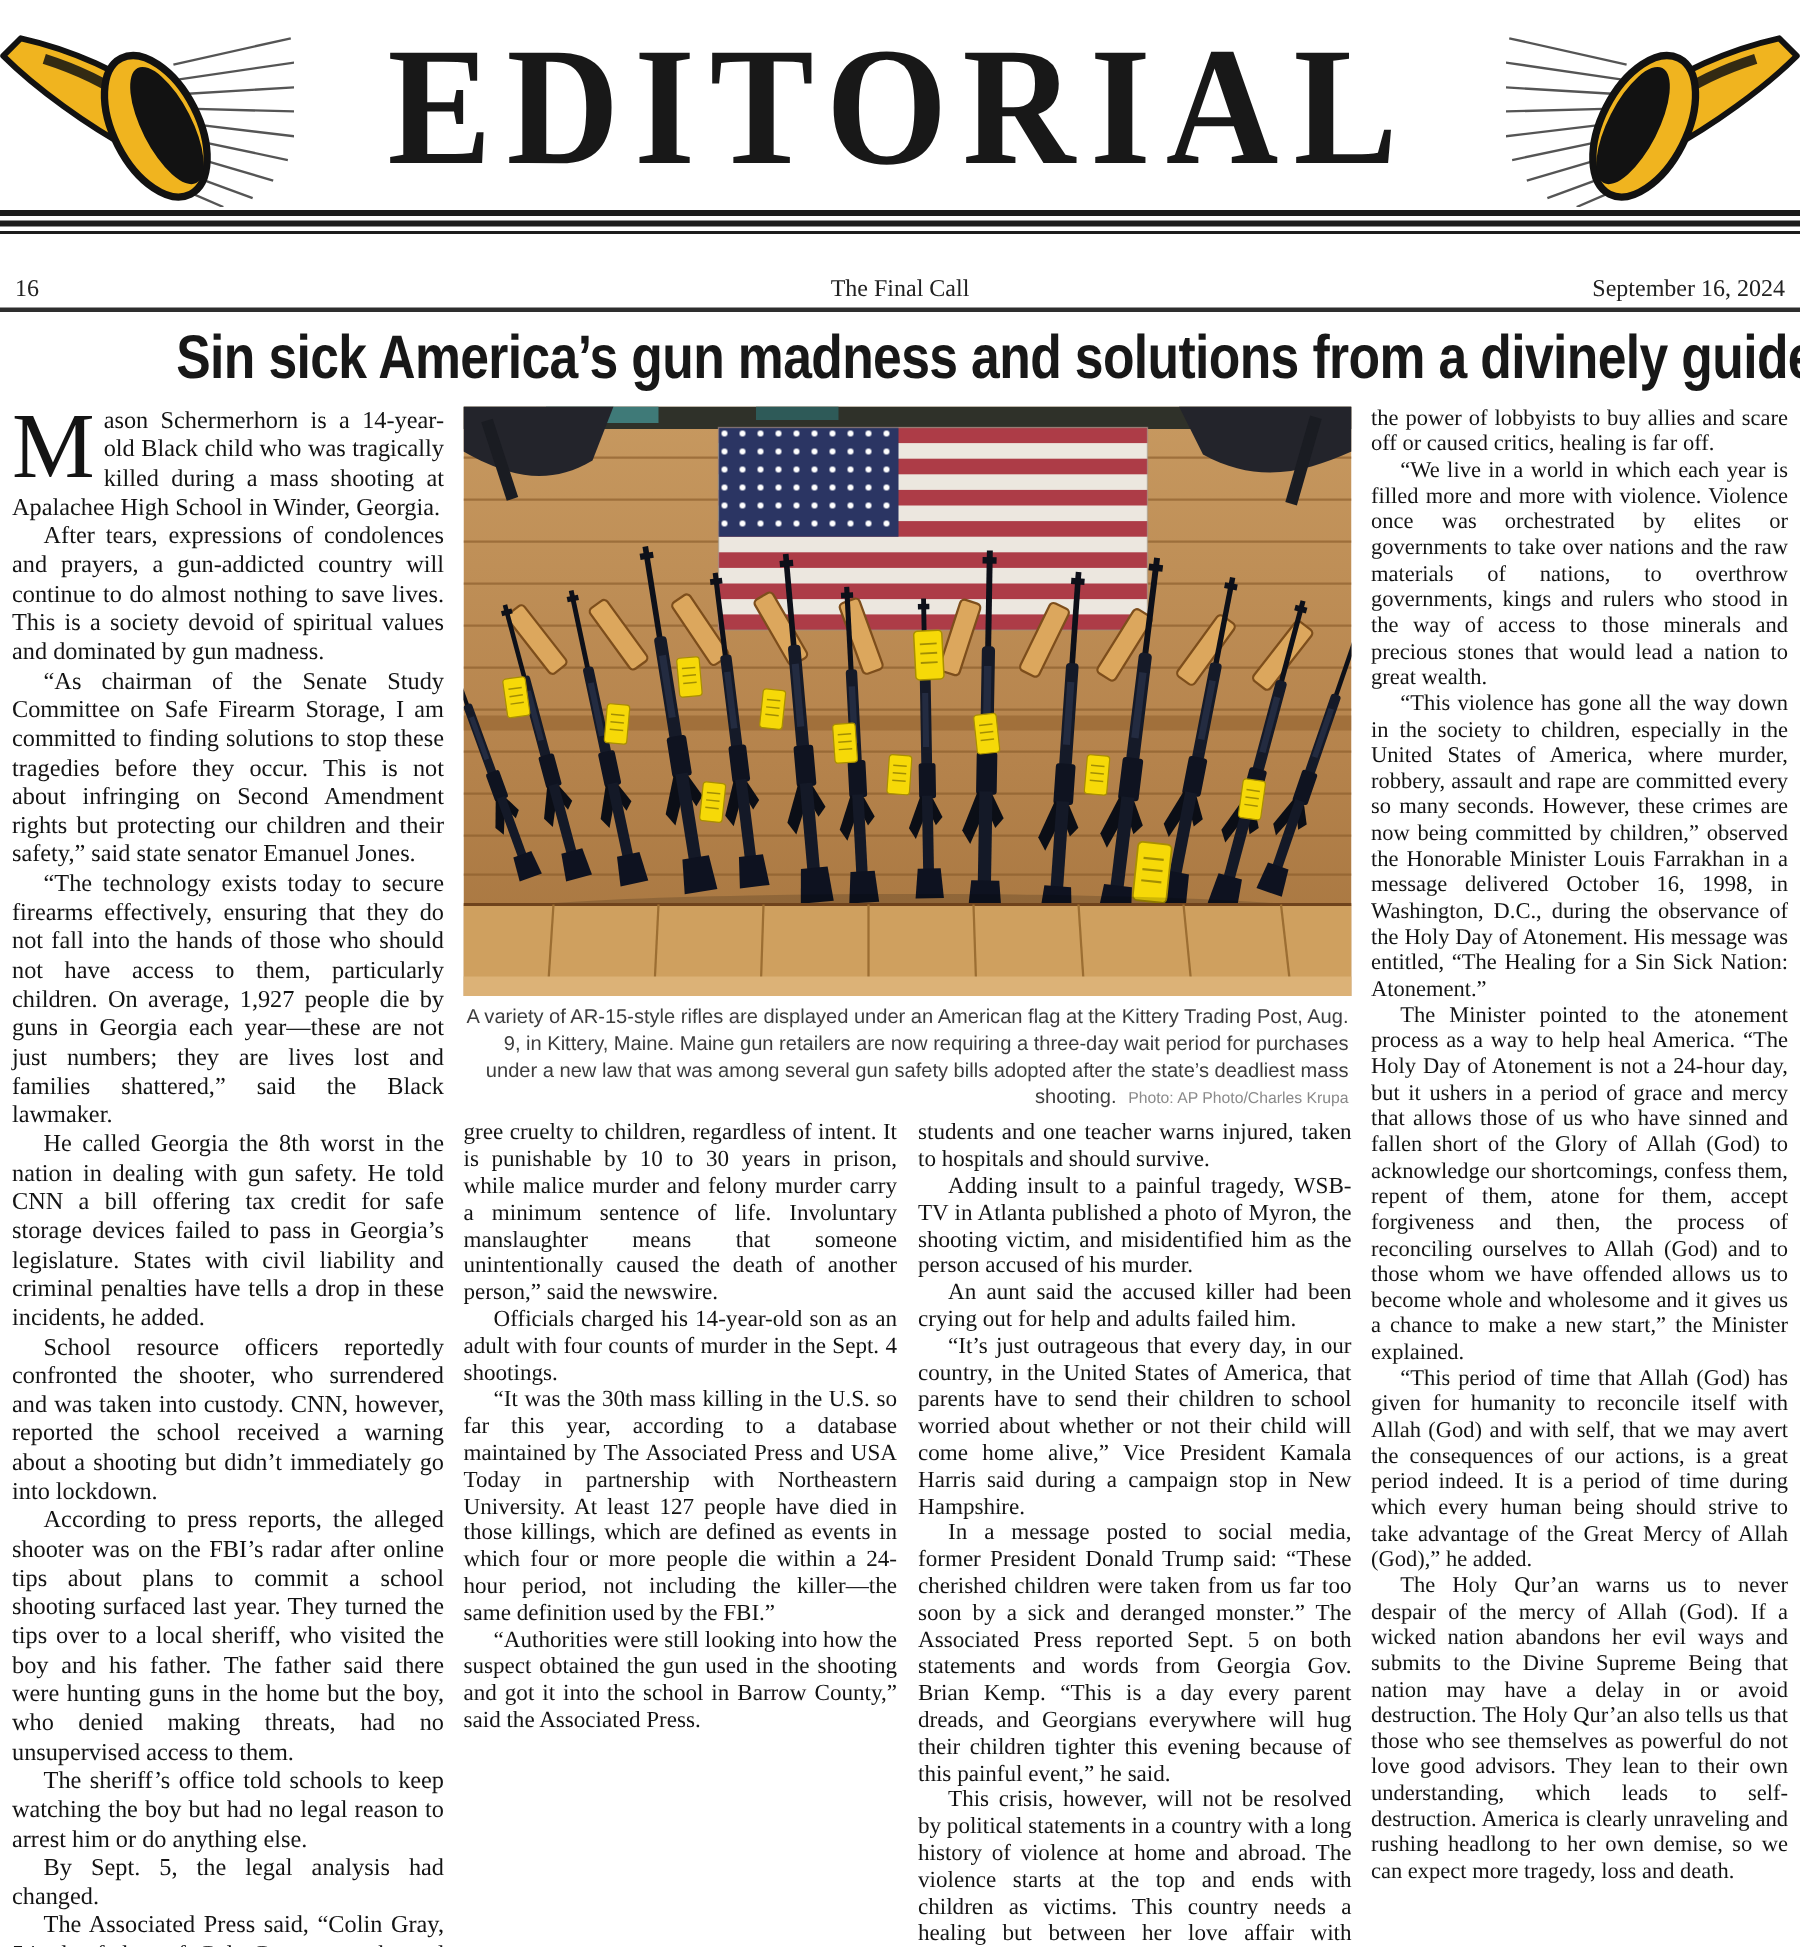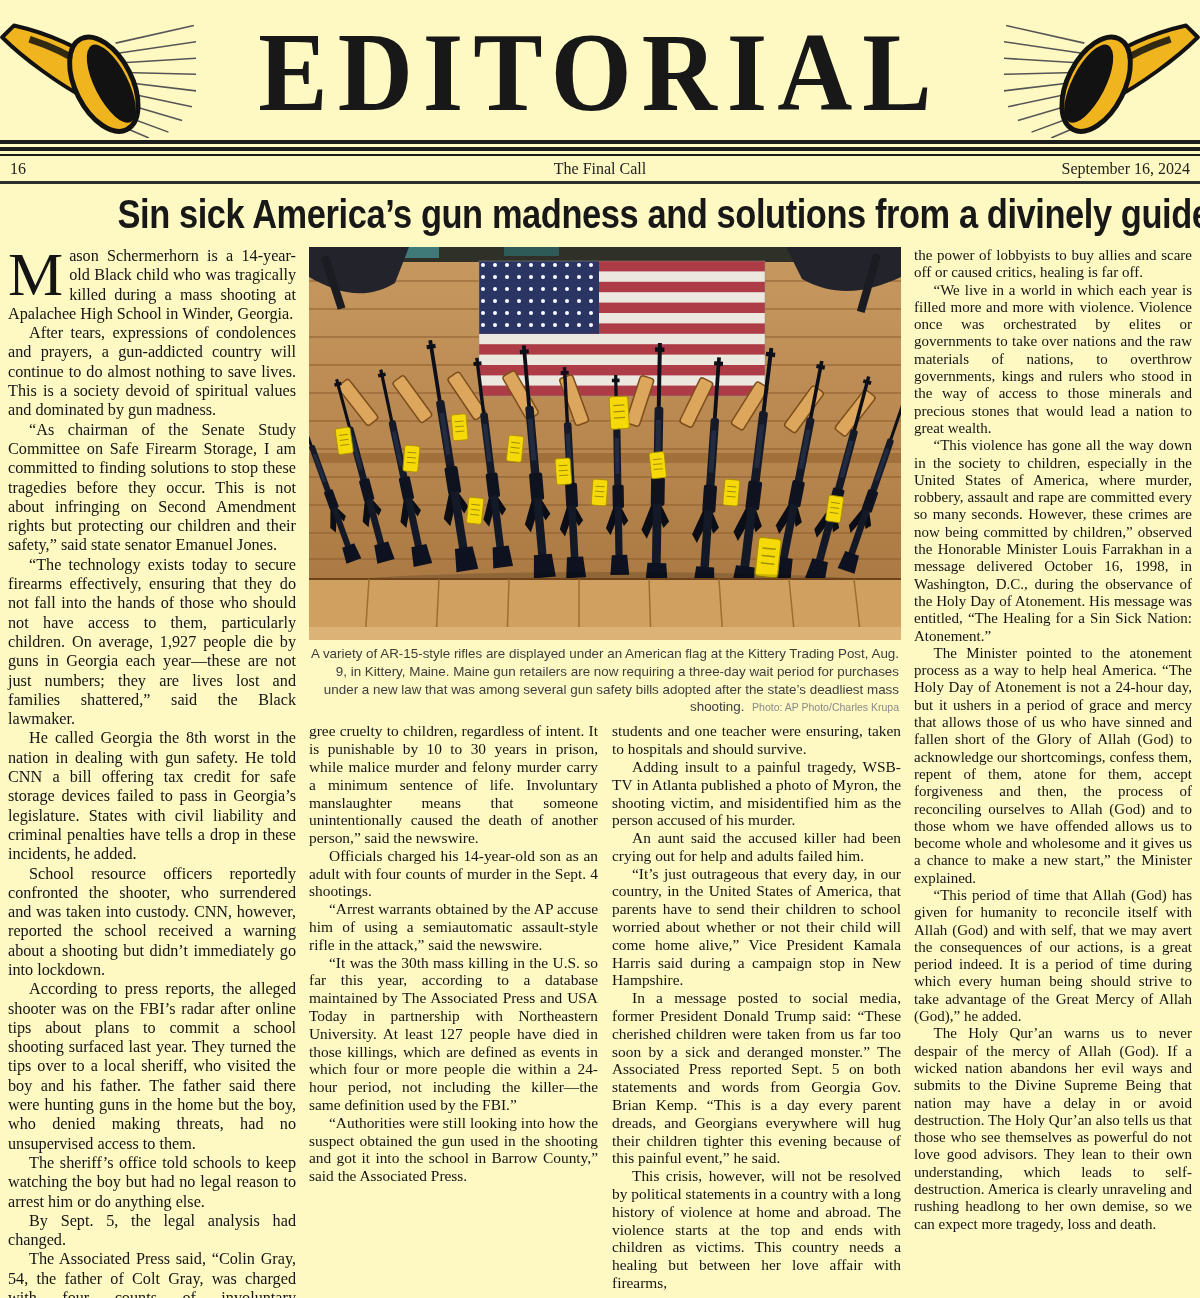--- a/index.html
+++ b/index.html
@@ -1,35 +1,35 @@
 <!DOCTYPE html>
 <html><head>
 <meta charset="utf-8">
 <style>
   html,body{margin:0;padding:0;background:#e8e8e8;}
-  .page{width:1200px;height:1298px;overflow:hidden;background:#fef9c3;position:relative;
+  .page{width:1200px;height:1298px;overflow:hidden;background:#ffffff;position:relative;
         font-family:"Liberation Serif",serif;color:#141414;}
 
   
   .masthead{display:flex;align-items:center;justify-content:space-between;height:138px;padding:2px 0 0 0;}
   .horn{flex:0 0 auto;}
   .masthead-title{flex:1 1 auto;text-align:center;margin:0;
         font-family:"Liberation Serif",serif;font-weight:bold;font-size:104px;letter-spacing:10px;
         transform:scaleY(1.08);color:#181818;white-space:nowrap;}
 
   .triple-rule{padding:0;}
   .triple-rule span{display:block;background:#1c1c1c;}
   .triple-rule .r1{height:4px;margin-bottom:3px;}
   .triple-rule .r2{height:4px;margin-bottom:3px;}
   .triple-rule .r3{height:2px;}
 
   .meta-row{display:grid;grid-template-columns:1fr auto 1fr;align-items:baseline;
         font-family:Liberation Serif, serif;font-size:16px;color:#222;
         padding:4px 10px 3px 10px;}
-  .meta-row .pub{justify-self:center;}
+  .meta-row .pub{justify-self:center;margin-top:24px;}
   .meta-row .date{justify-self:end;}
   .thin-rule{height:3px;background:#2e2e2e;}
 
   
   .headline{margin:7px 0 9px 0;text-align:center;white-space:nowrap;}
   .headline .condense{display:inline-block;transform:scaleX(0.84);transform-origin:center;
         font-family:"Liberation Sans",sans-serif;font-weight:bold;font-size:41px;
         letter-spacing:-0.5px;color:#181818;}
 
   
@@ -286,27 +286,26 @@
       <figcaption class="caption">
         <span>A variety of AR-15-style rifles are displayed under an American flag at the Kittery Trading Post, Aug. 9, in Kittery, Maine. Maine gun retailers are now requiring a three-day wait period for purchases under a new law that was among several gun safety bills adopted after the state’s deadliest mass shooting.</span>
         <span class="credit">Photo: AP Photo/Charles Krupa</span>
       </figcaption>
 
       <div class="center-cols">
 
         <div>
           <p class="noindent">gree cruelty to children, regardless of intent. It is punishable by 10 to 30 years in prison, while malice murder and felony murder carry a minimum sentence of life. Involuntary manslaughter means that someone unintentionally caused the death of another person,” said the newswire.</p>
           <p>Officials charged his 14-year-old son as an adult with four counts of murder in the Sept. 4 shootings.</p>
-          <p>“Arrest warrants obtained by the AP accuse him of using a semiautomatic assault-style rifle in the attack,” said the newswire.</p>
           <p>“It was the 30th mass killing in the U.S. so far this year, according to a database maintained by The Associated Press and USA Today in partnership with Northeastern University. At least 127 people have died in those killings, which are defined as events in which four or more people die within a 24-hour period, not including the killer—the same definition used by the FBI.”</p>
           <p>“Authorities were still looking into how the suspect obtained the gun used in the shooting and got it into the school in Barrow County,” said the Associated Press.</p>
         </div>
 
         <div>
-          <p class="noindent">students and one teacher were ensuring, taken to hospitals and should survive.</p>
+          <p class="noindent">students and one teacher warns injured, taken to hospitals and should survive.</p>
           <p>Adding insult to a painful tragedy, WSB-TV in Atlanta published a photo of Myron, the shooting victim, and misidentified him as the person accused of his murder.</p>
           <p>An aunt said the accused killer had been crying out for help and adults failed him.</p>
           <p>“It’s just outrageous that every day, in our country, in the United States of America, that parents have to send their children to school worried about whether or not their child will come home alive,” Vice President Kamala Harris said during a campaign stop in New Hampshire.</p>
           <p>In a message posted to social media, former President Donald Trump said: “These cherished children were taken from us far too soon by a sick and deranged monster.” The Associated Press reported Sept. 5 on both statements and words from Georgia Gov. Brian Kemp. “This is a day every parent dreads, and Georgians everywhere will hug their children tighter this evening because of this painful event,” he said.</p>
           <p>This crisis, however, will not be resolved by political statements in a country with a long history of violence at home and abroad. The violence starts at the top and ends with children as victims. This country needs a healing but between her love affair with firearms,</p>
         </div>
       </div>
     </div>
 
     <div class="col4">

